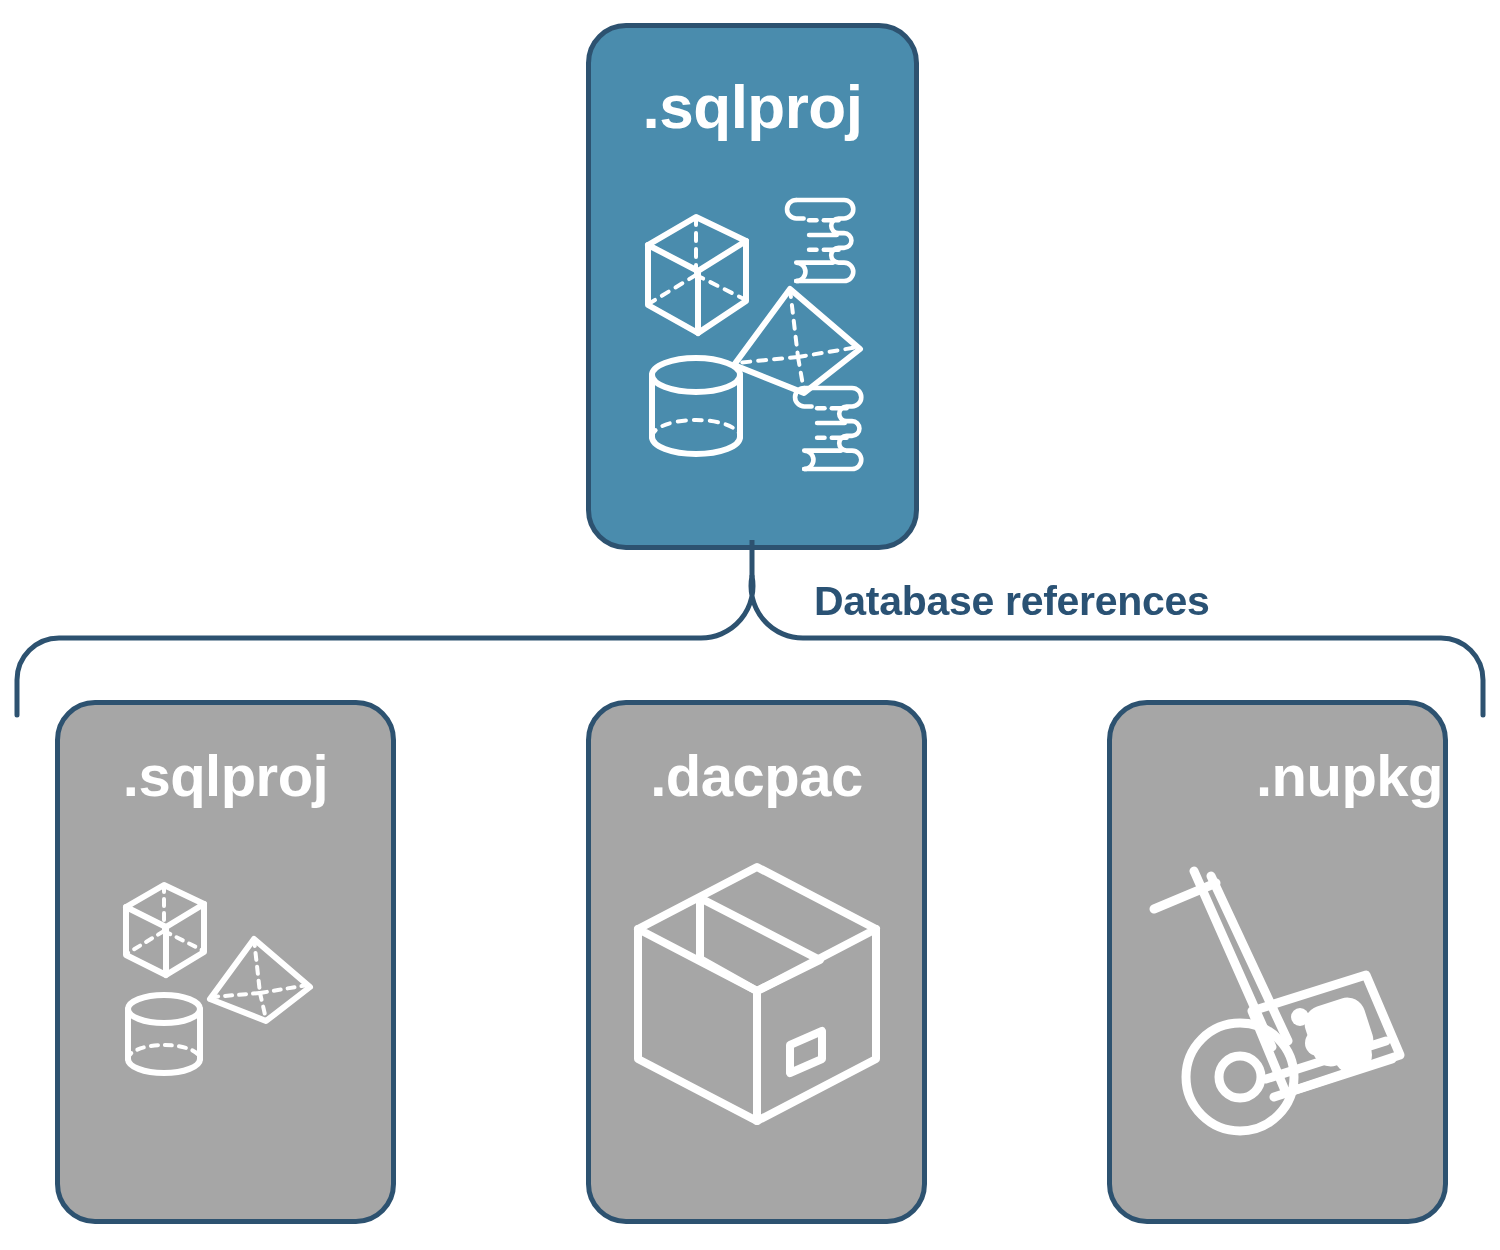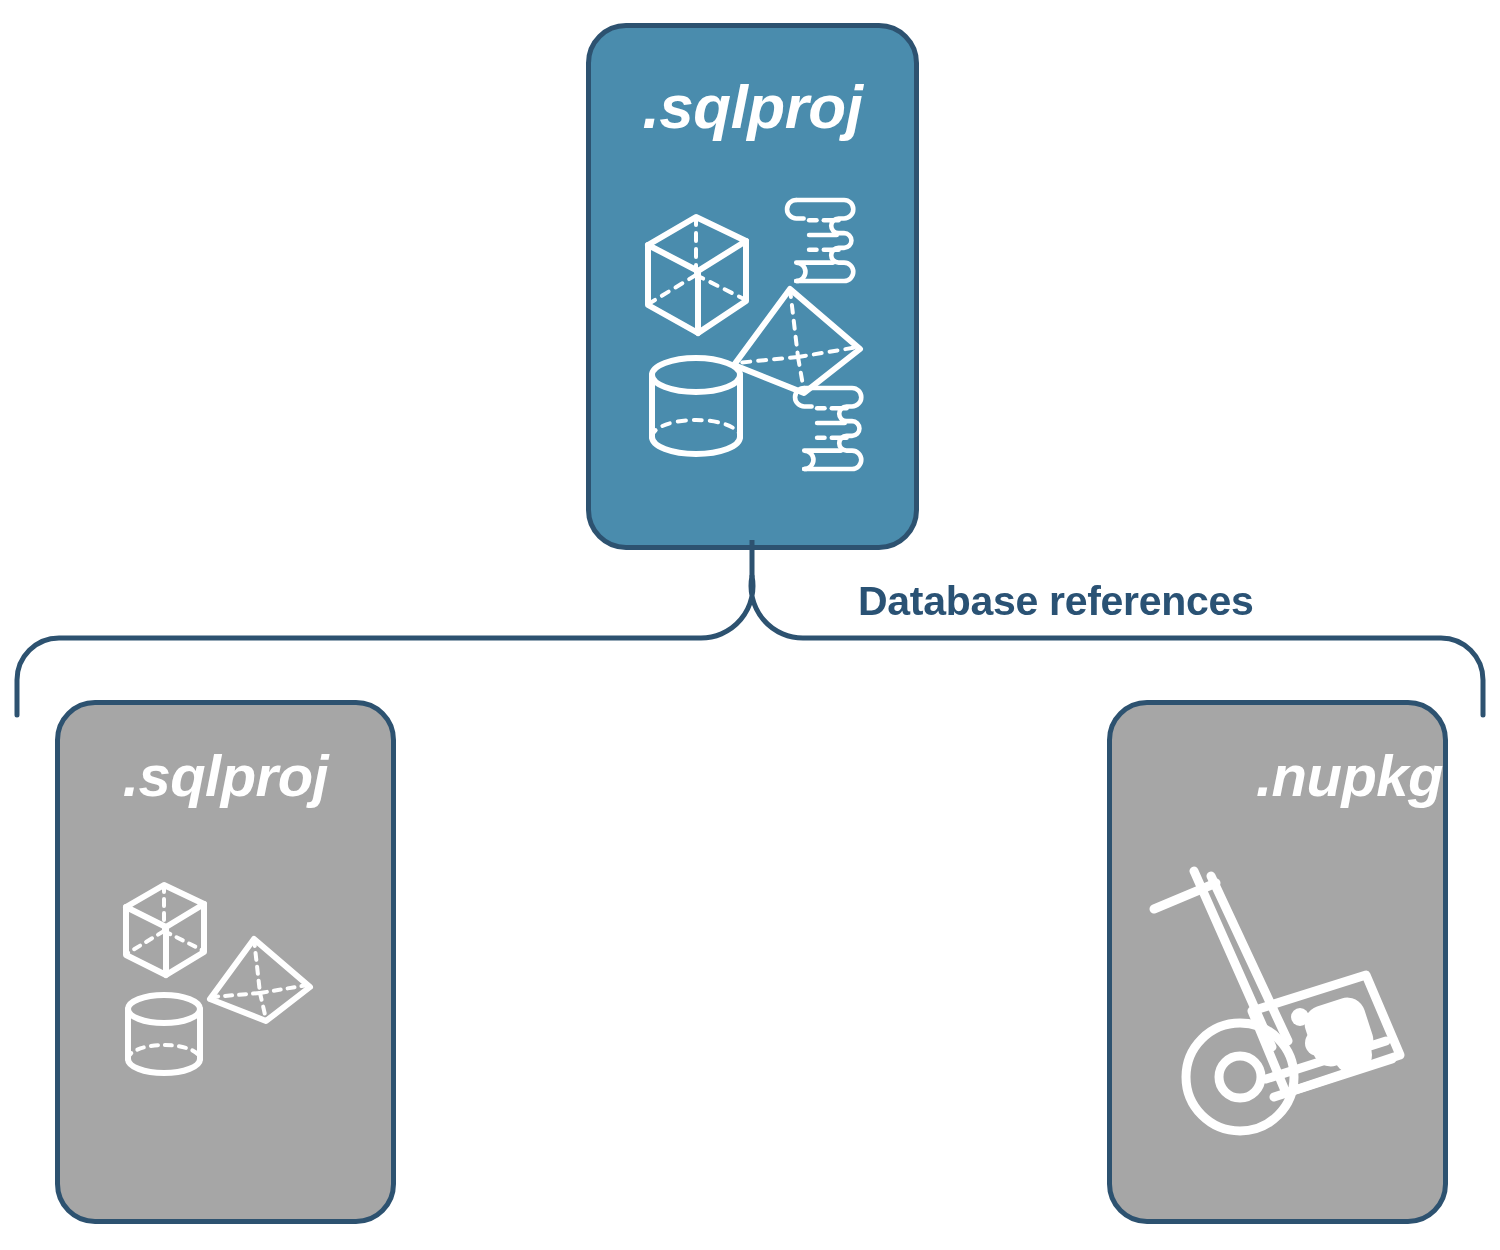--- a/index.html
+++ b/index.html
@@ -18,21 +18,20 @@
 
   
   .node {
     position: absolute;
     box-sizing: border-box;
     border: 5px solid #2d5270;
     border-radius: 40px;
     display: flex;
     flex-direction: column;
     align-items: center;
-    font-style: italic;
   }
   .node.primary { background: #4a8cad; }
   .node.secondary { background: #a6a6a6; }
 
   .node-title {
     color: #ffffff;
     font-weight: bold;
     letter-spacing: -0.5px;
     line-height: 1;
     white-space: nowrap;
@@ -87,21 +86,20 @@
   #edge-label {
     position: absolute;
     left: 814px;
     top: 578px;
     color: #2a5274;
     font-size: 41px;
     font-weight: bold;
     letter-spacing: -0.3px;
     white-space: nowrap;
     user-select: none;
-    margin-left: 44px;
   }
 </style>
 </head>
 <body>
 
 <div id="canvas">
 
   <div class="node primary" id="node-root">
     <div class="node-title">.sqlproj</div>
     <div class="node-art">
@@ -212,20 +210,38 @@
             <line x1="136" y1="62" x2="142" y2="116"></line>
             <line x1="142" y1="116" x2="94" y2="120"></line>
             <line x1="142" y1="116" x2="190" y2="108"></line>
             <line x1="142" y1="116" x2="148" y2="142"></line>
           </g>
         </g>
       </svg>
     </div>
   </div>
 
+  <div class="node secondary node-child" id="node-dacpac">
+    <div class="node-title">.dacpac</div>
+    <div class="node-art">
+      <svg width="250" height="270" viewBox="0 0 250 270" fill="none" stroke="#ffffff" stroke-width="8" stroke-linejoin="round" stroke-linecap="round" style="margin-bottom:36px;">
+
+        <polyline points="6,70 6,200 125,262 244,200 244,70"></polyline>
+
+        <polygon points="6,70 125,8 244,70 125,132"></polygon>
+
+        <line x1="125" y1="132" x2="125" y2="262"></line>
+
+        <polyline points="68,39 188,101 125,132"></polyline>
+        <polyline points="68,39 68,100 125,132"></polyline>
+
+        <polygon points="158,186 190,172 190,200 158,214"></polygon>
+      </svg>
+    </div>
+  </div>
 
   <div class="node secondary node-child" id="node-nupkg">
     <div class="node-title">.nupkg</div>
     <div class="node-art">
       <svg width="260" height="270" viewBox="0 0 260 270" fill="none" stroke="#ffffff" stroke-width="9" stroke-linejoin="round" stroke-linecap="round" style="margin-bottom:24px;">
 
         <line x1="6" y1="44" x2="68" y2="18"></line>
 
         <line x1="46" y1="6" x2="124" y2="182"></line>
 

